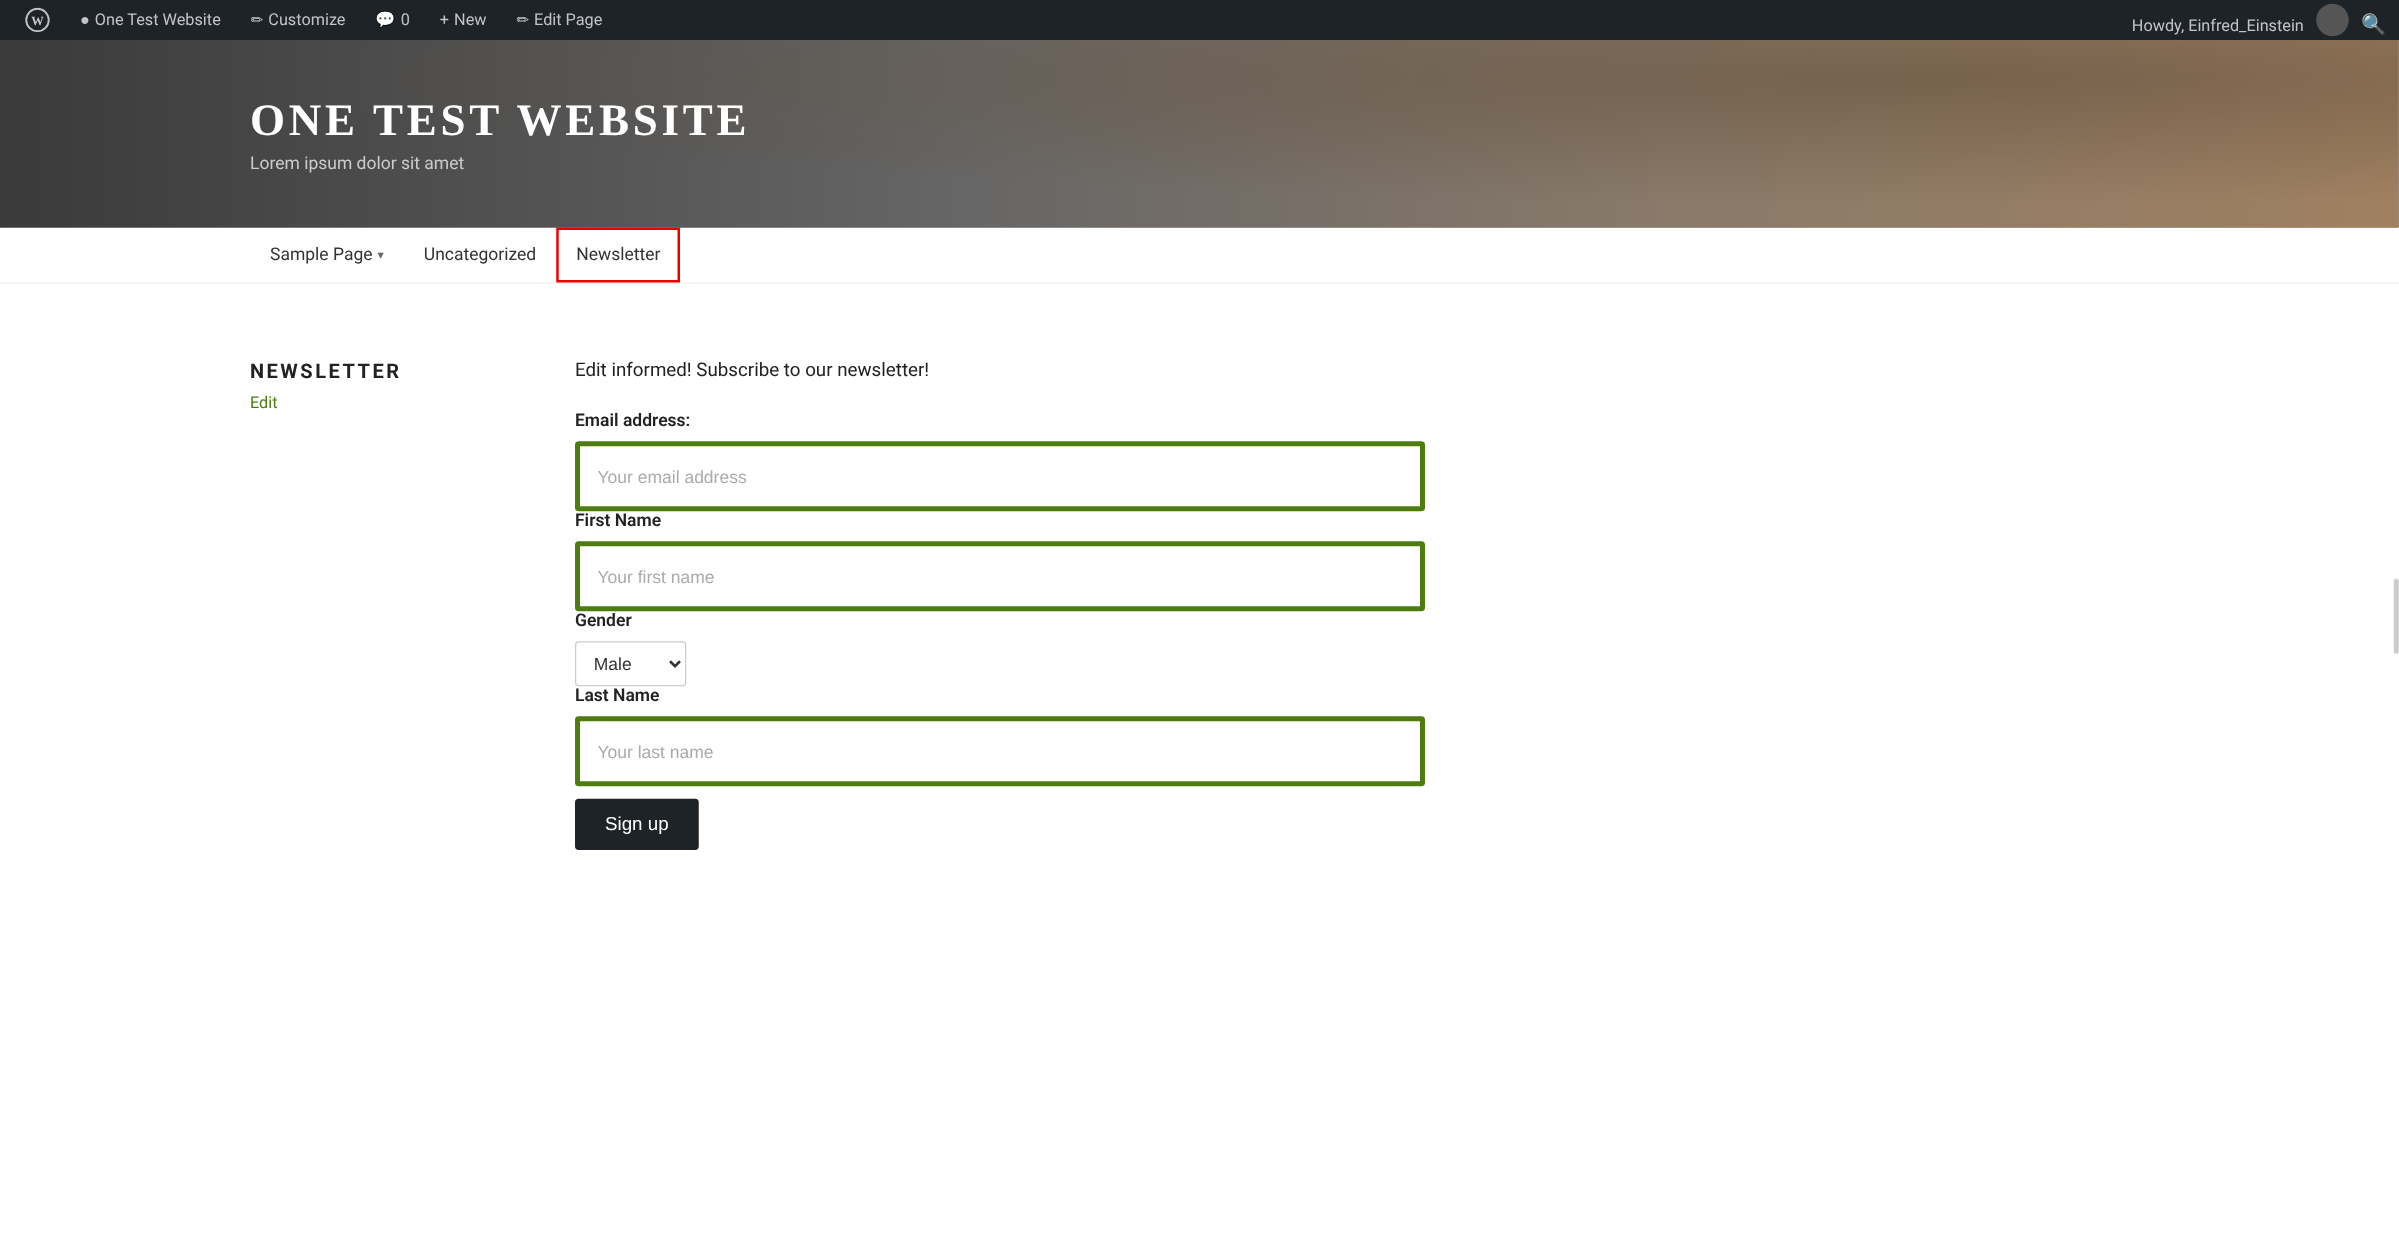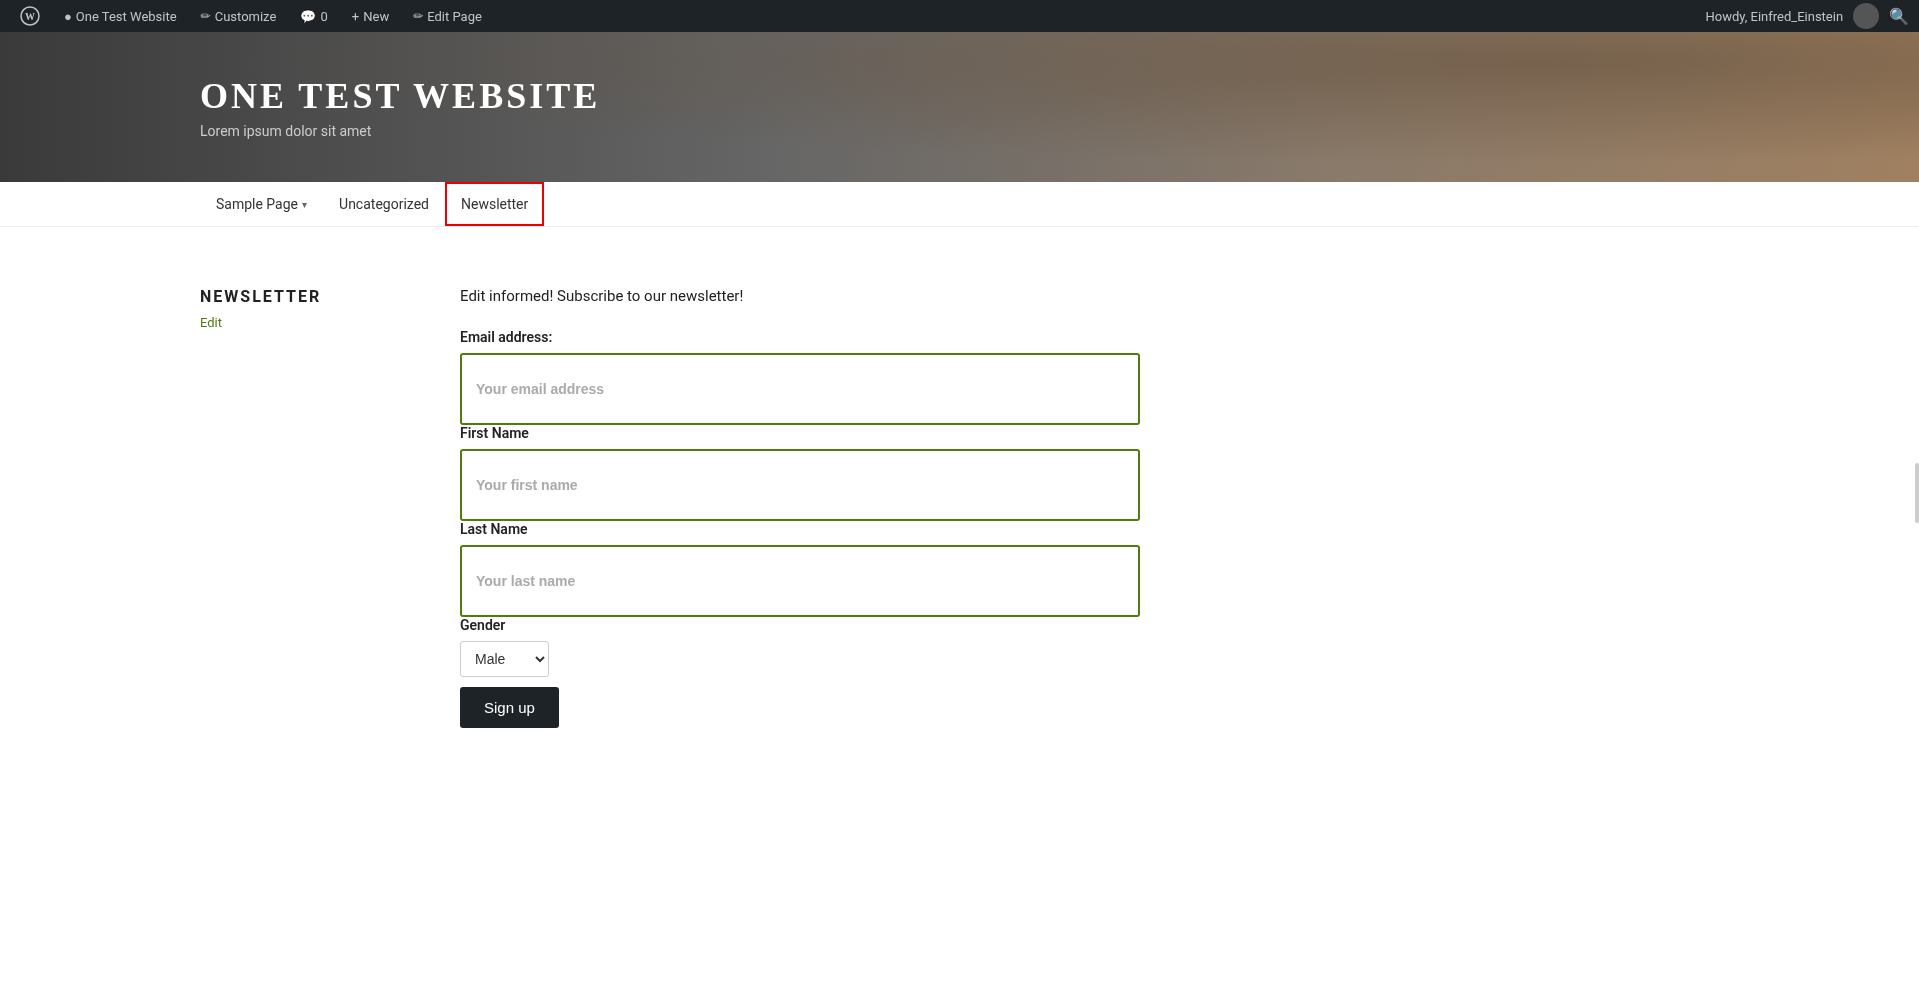--- a/index.html
+++ b/index.html
@@ -31,21 +31,21 @@
       align-items: center;
       gap: 4px;
       padding: 0 10px;
       height: 32px;
       cursor: pointer;
       color: #c3c4c7;
       text-decoration: none;
     }
     .admin-bar-right {
       display: flex;
-      align-items: center;
+      align-items: flex-end;
       gap: 10px;
       color: #c3c4c7;
       font-size: 13px;
     }
     .admin-bar-right .search-icon { cursor: pointer; font-size: 16px; }
     .admin-bar-right .avatar {
       width: 26px; height: 26px;
       background: #555;
       border-radius: 50%;
       display: inline-block;
@@ -155,28 +155,27 @@
       display: block;
       font-size: 14px;
       font-weight: 600;
       color: #222;
       margin-bottom: 8px;
     }
     .form-group {
     }
     .form-input {
       width: 100%;
-      padding: 26px 14px;
-      border: 2px solid #4d7c0f;
+      padding: 16px 14px;
+      border: 4px solid #4d7c0f;
       border-radius: 3px;
       font-size: 14px;
       color: #555;
       outline: none;
       background: #fff;
-      font-weight: bold;
     }
     .form-input::placeholder { color: #aaa; }
 
     .gender-select {
       padding: 8px 10px;
       border: 1px solid #ccc;
       border-radius: 3px;
       font-size: 14px;
       color: #333;
       background: #fff;
@@ -288,35 +287,35 @@
         </div>
 
         
         <div class="form-group">
           <label class="form-label">First Name</label>
           <input type="text" class="form-input" placeholder="Your first name" style="">
         </div>
 
         
         <div class="form-group">
-          <label class="form-label">Last Name</label>
-          <input type="text" class="form-input" placeholder="Your last name" style="">
-        </div>
-
-        
-        <div class="form-group">
           <label class="form-label">Gender</label>
           <select class="gender-select">
             <option value="Male" selected="">Male</option>
             <option value="Female">Female</option>
             <option value="Other">Other</option>
           </select>
         </div>
 
         
+        <div class="form-group">
+          <label class="form-label">Last Name</label>
+          <input type="text" class="form-input" placeholder="Your last name" style="">
+        </div>
+
+        
         <button type="submit" class="signup-button">Sign up</button>
       </form>
     </section>
 
   </main>
 </div>
 
 <div class="scrollbar-hint"></div>
 
 </body></html>

